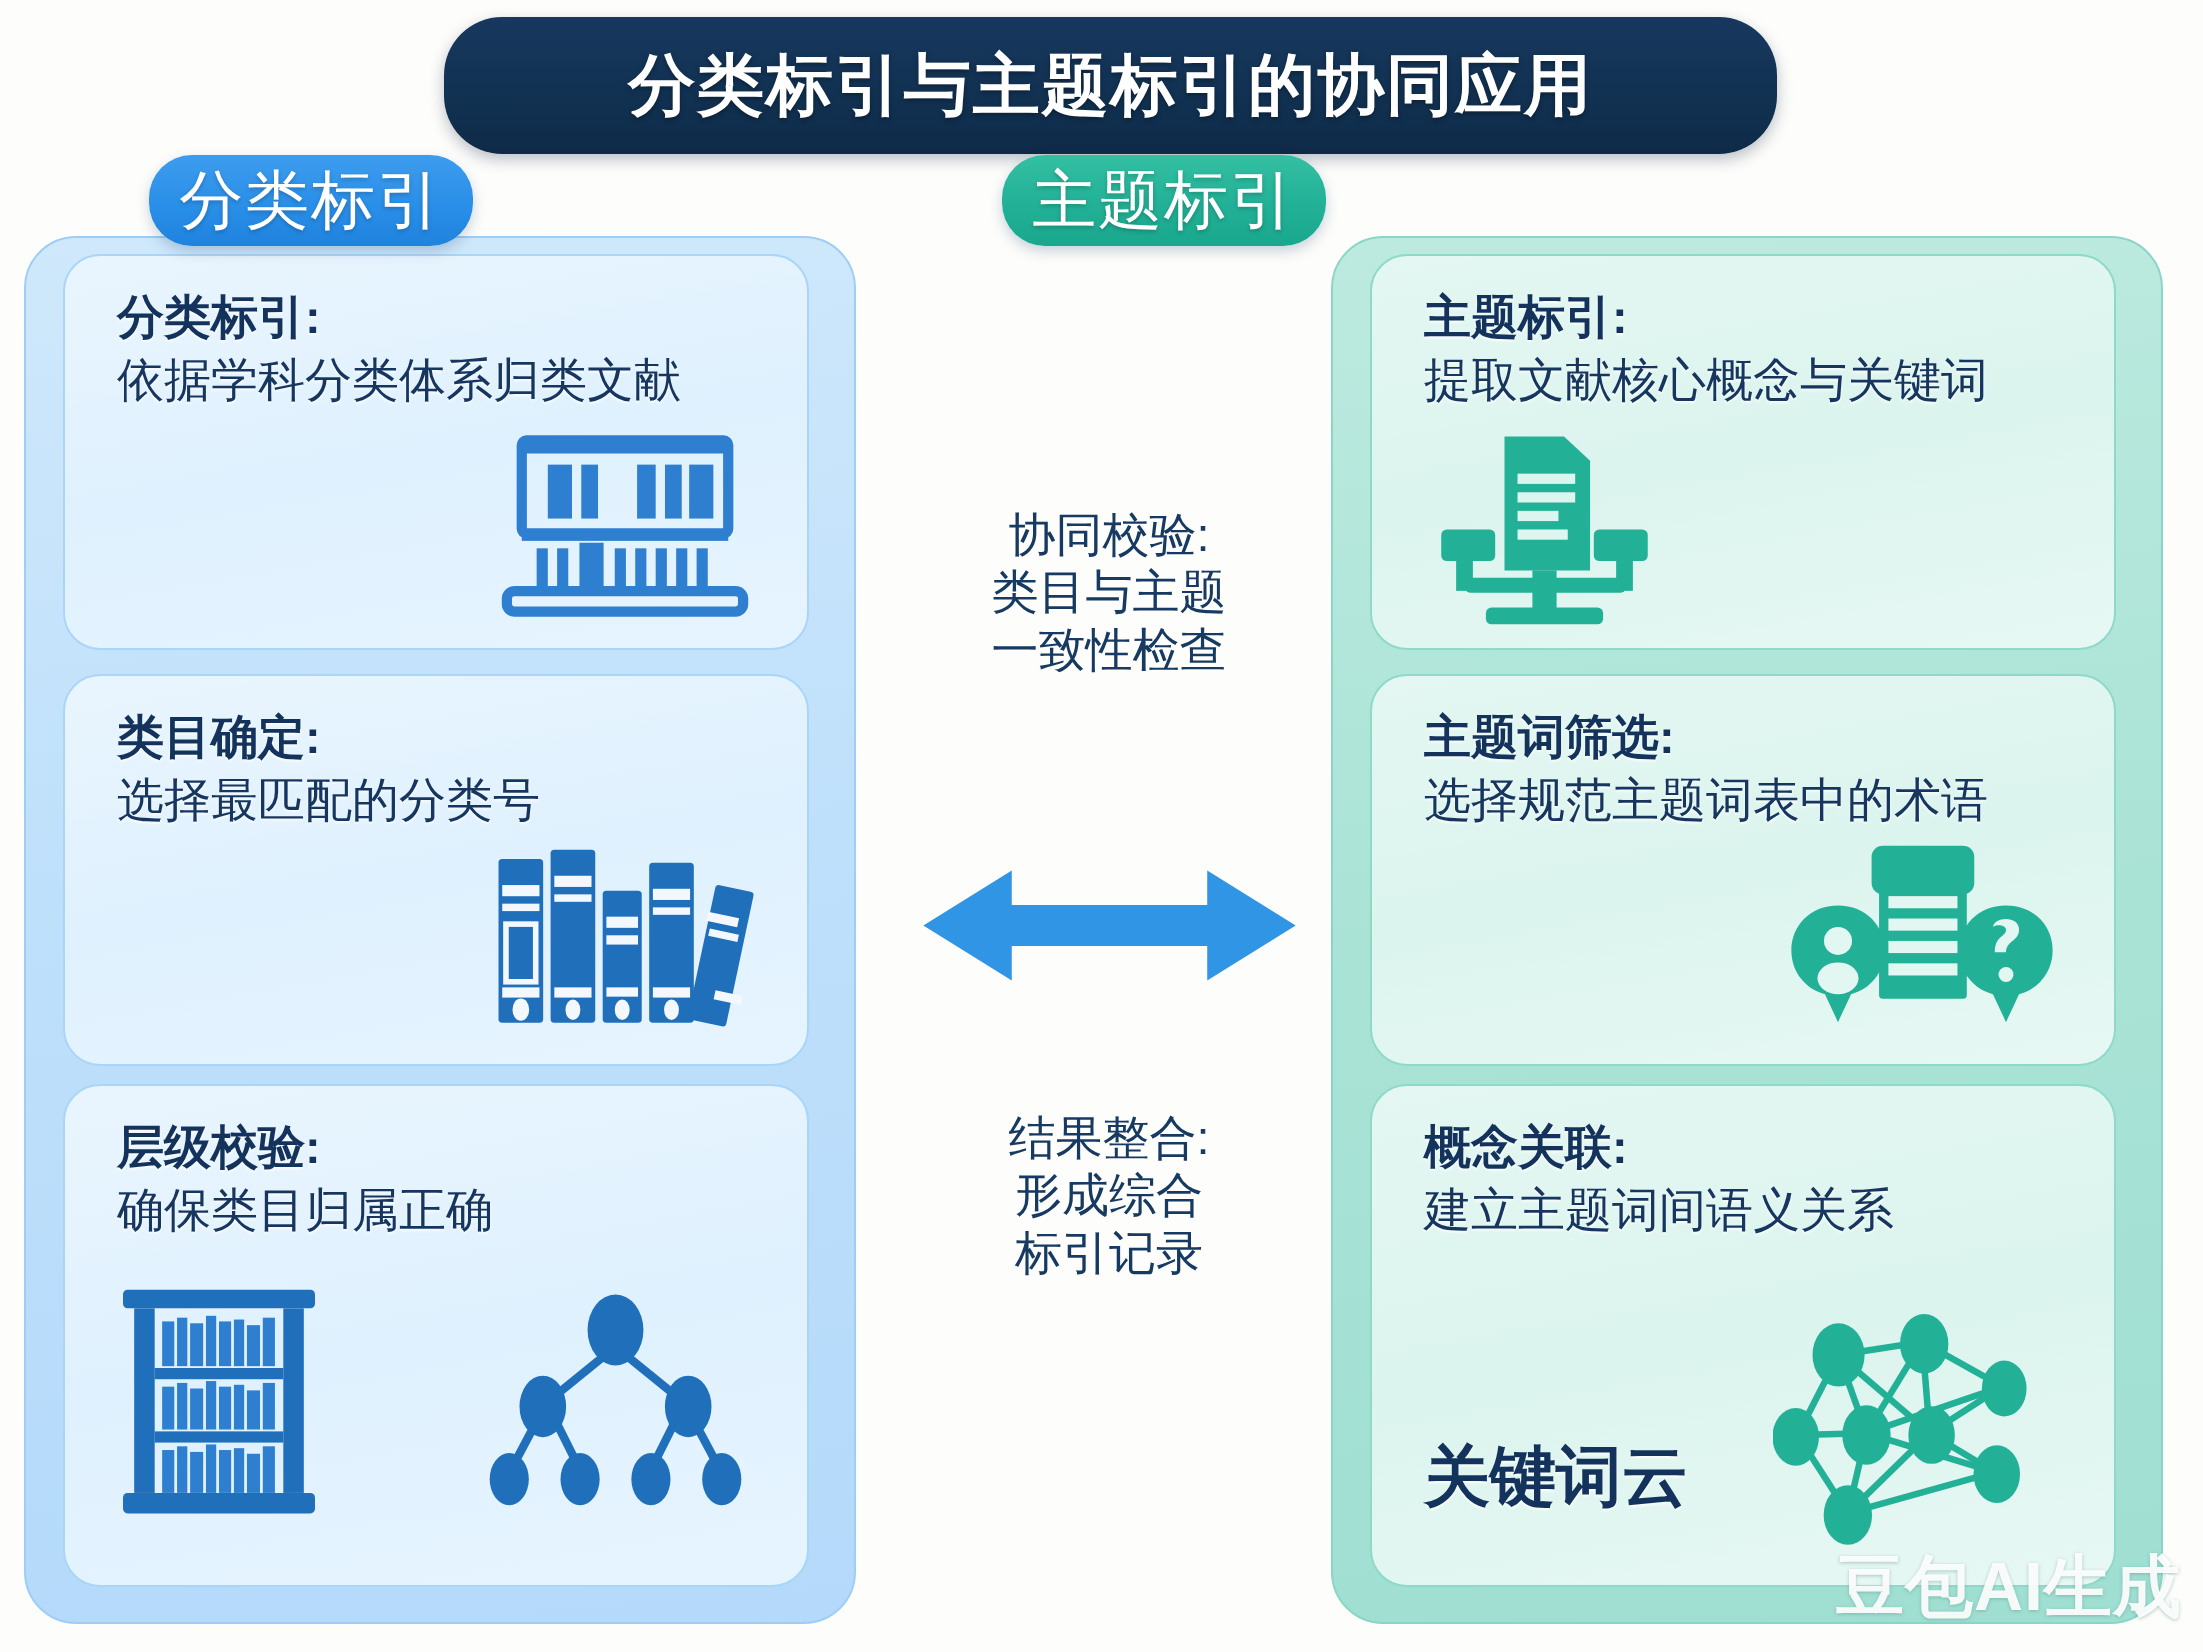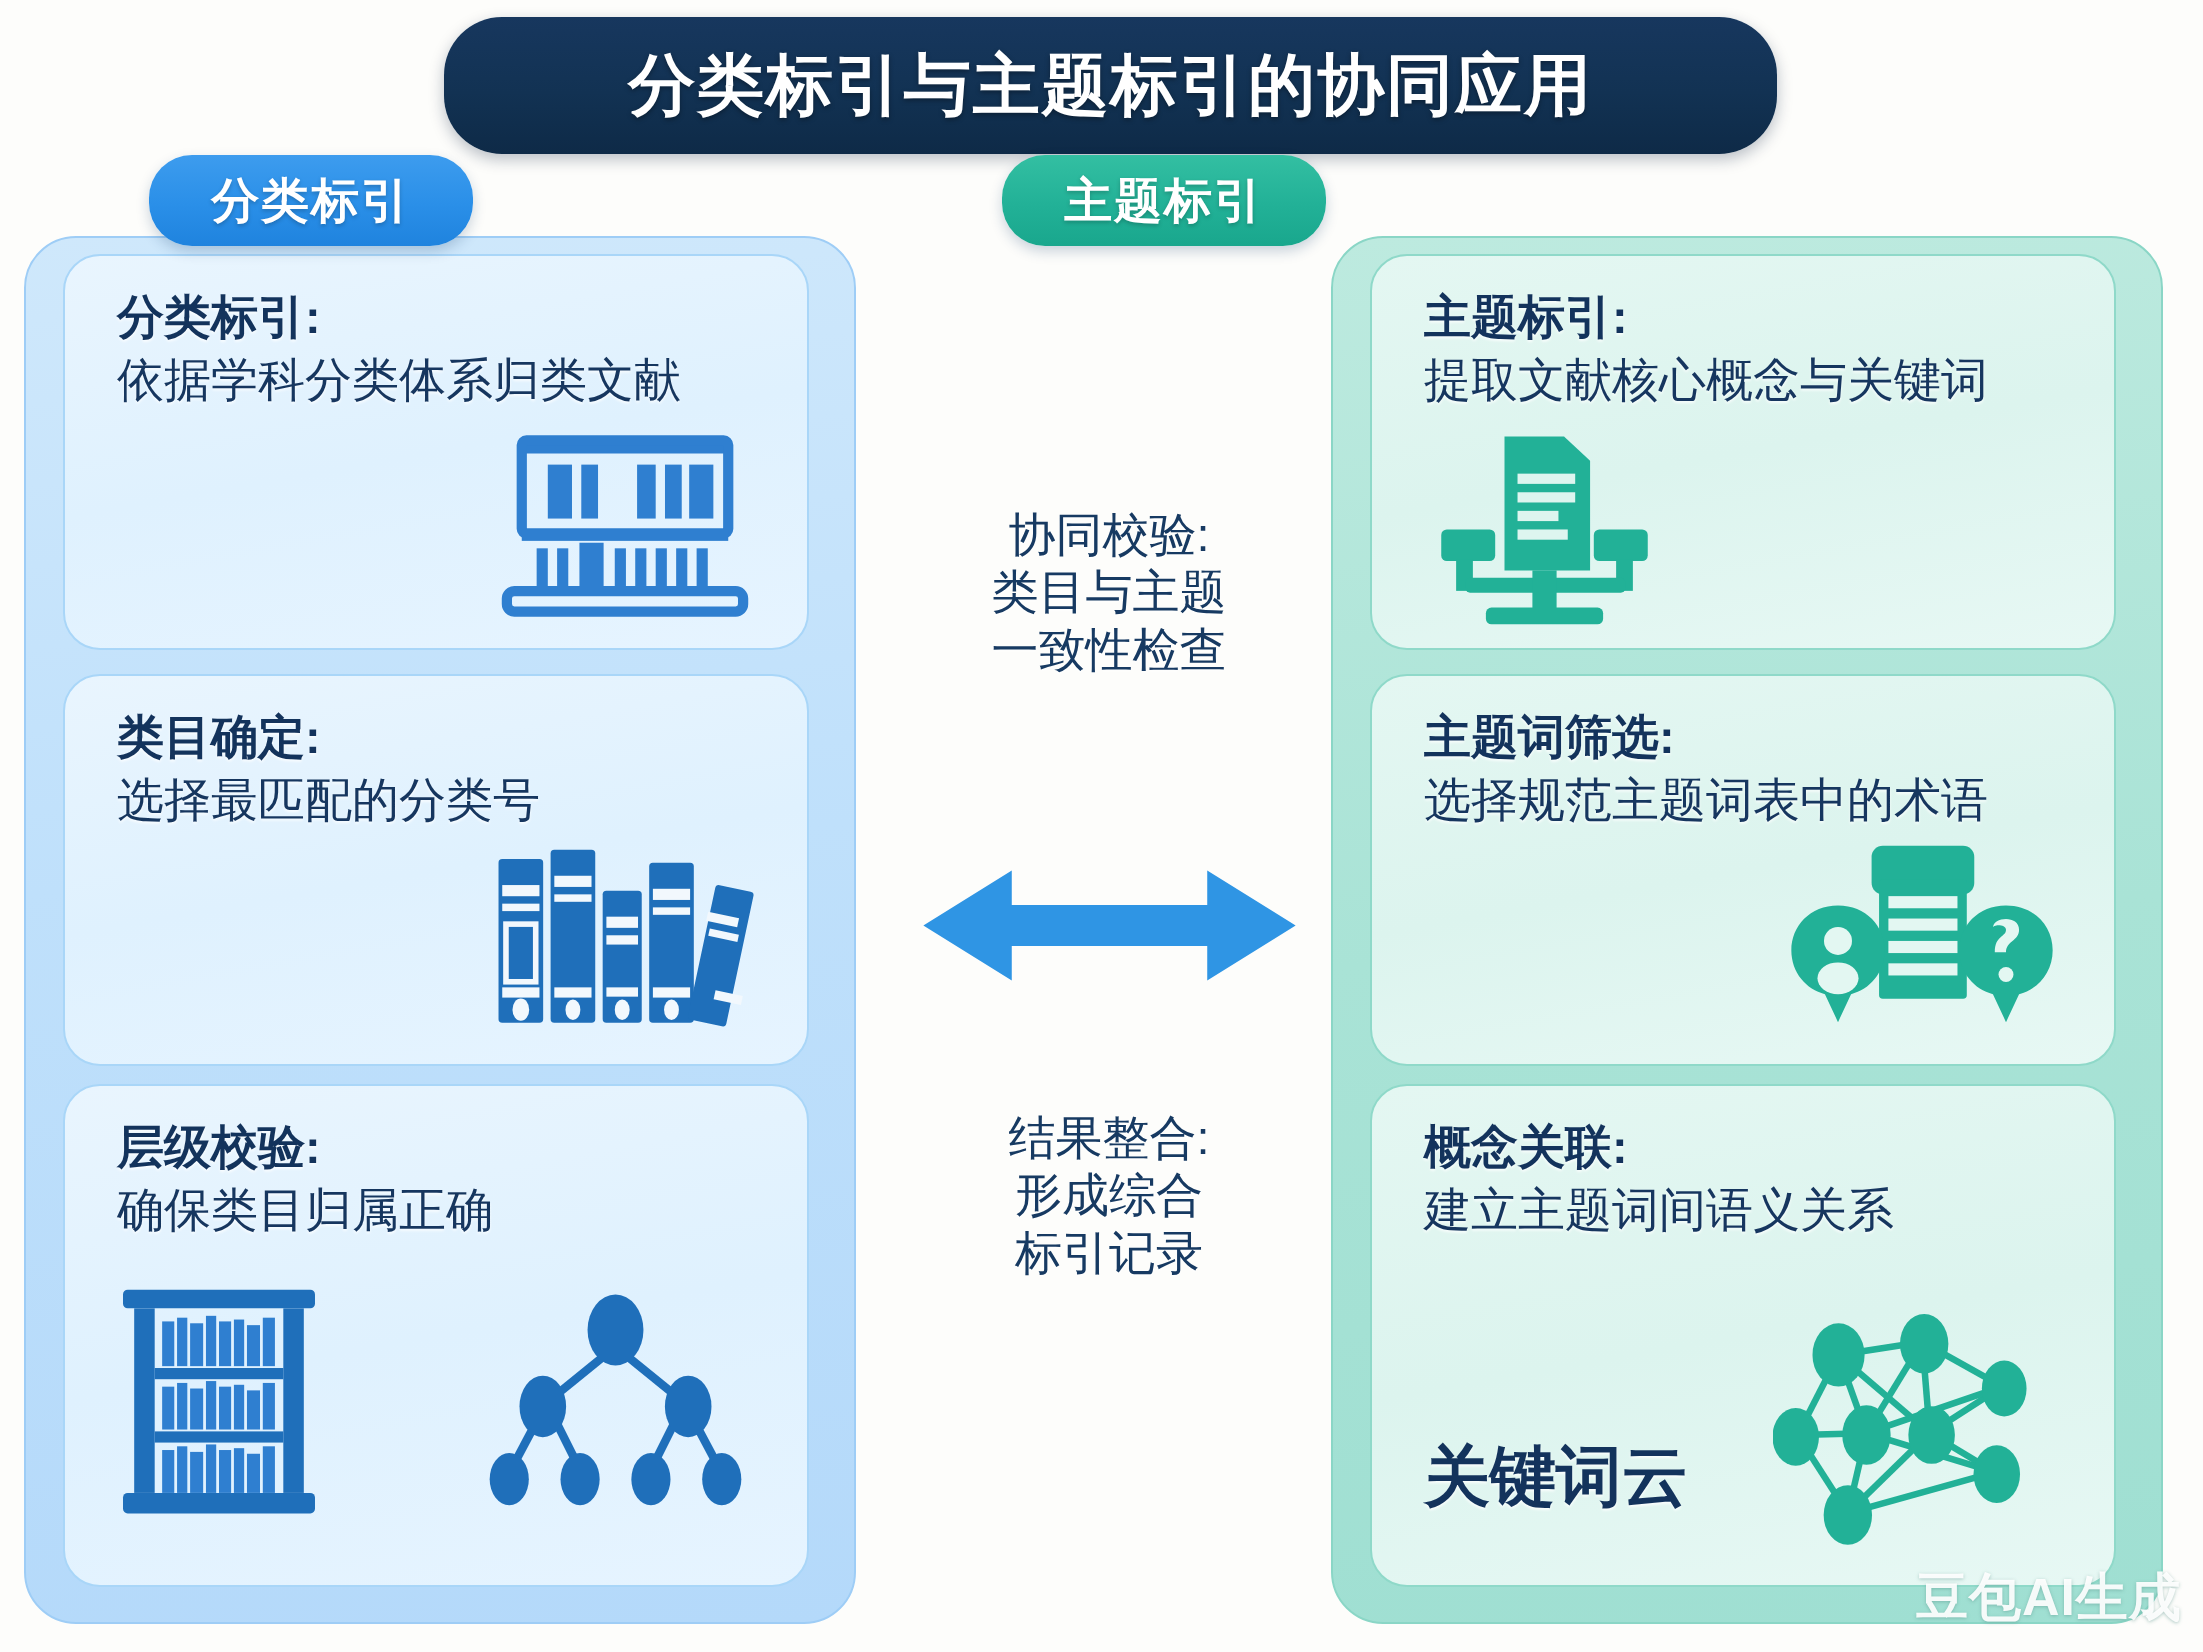--- a/index.html
+++ b/index.html
@@ -45,21 +45,21 @@
   .panel-tab{
     position:absolute;top:155px;width:324px;height:91px;
     border-radius:43px;
     display:flex;align-items:center;justify-content:center;
     box-shadow:0 5.6px 13px rgba(20,60,110,.22);
     z-index:5;
   }
   .panel-tab.left{left:149px;background:linear-gradient(180deg,#3d9cee 0%,#2a8fe8 55%,#1f83de 100%);}
   .panel-tab.right{left:1002px;background:linear-gradient(180deg,#33bfa2 0%,#22b197 55%,#19a78d 100%);}
   .panel-tab .label{
-    color:#fff;font-size:48px;font-weight:bold;letter-spacing:1.9px;
+    color:#fff;font-size:64px;font-weight:normal;letter-spacing:1.9px;
     text-shadow:0 1.9px 4.7px rgba(0,0,0,.22);white-space:nowrap;
   }
 
   
   .card{
     position:absolute;left:37px;width:746px;border-radius:37px;
     box-sizing:border-box;overflow:hidden;
   }
   .panel.left .card{
     background:linear-gradient(170deg,#e9f5fe 0%,#dff1fe 50%,#e6f4ff 100%);
@@ -101,21 +101,21 @@
     text-shadow:0 1.9px 2.8px rgba(255,255,255,.8);
   }
   .center-block.top{top:506px;}
   .center-block.bottom{top:1109px;}
   .center-block .ln{display:block;white-space:nowrap;}
   .arrow-wrap{
     position:absolute;left:923px;top:865px;width:373px;height:121px;
   }
   .wm{
     position:absolute;right:22.4px;bottom:20.5px;
-    font-size:52px;font-weight:bold;color:rgba(255,255,255,.92);
+    font-size:68px;font-weight:bold;color:rgba(255,255,255,.92);
     text-shadow:0 0.9px 3.7px rgba(80,140,130,.45);
     letter-spacing:0.9px;pointer-events:none;
   }
 </style>
 </head>
 <body>
 
 <div class="stage">
 
   <div class="title-pill">

